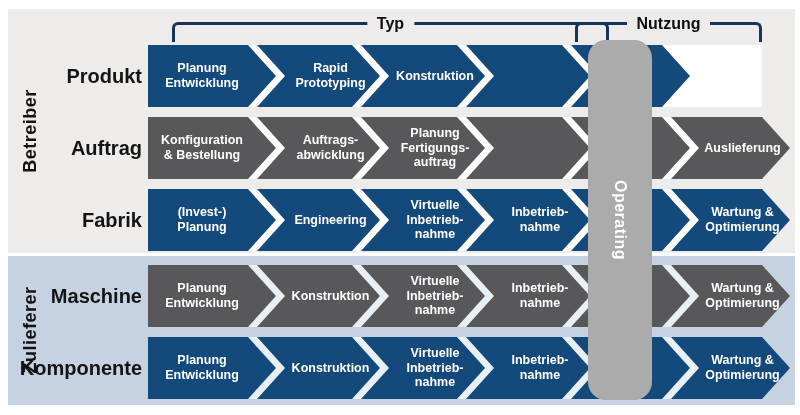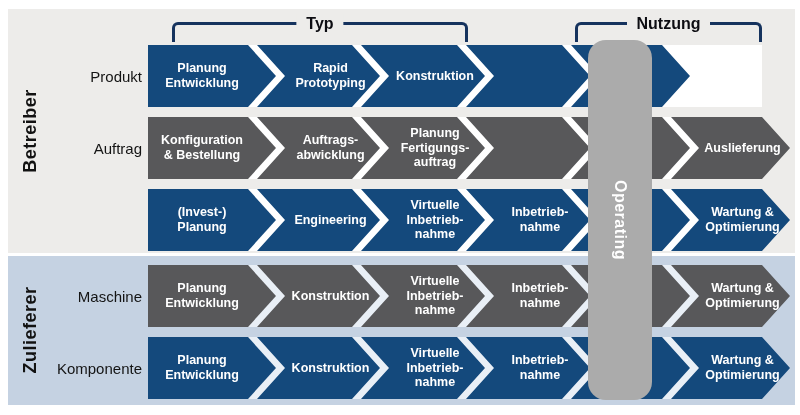--- a/index.html
+++ b/index.html
@@ -16,21 +16,21 @@
     position:absolute;left:30px;transform:translate(-50%,-50%) rotate(-90deg);
     font-size:18px;font-weight:bold;color:#121212;letter-spacing:.5px;white-space:nowrap;
   }
   #group-top{top:131px;}
   #group-bottom{top:330px;}
 
   
   .row-label{
     position:absolute;left:0;width:142px;height:62px;
     display:flex;align-items:center;justify-content:flex-end;
-    font-size:15px;font-weight:normal;color:#141414;z-index:3;
+    font-size:20px;font-weight:bold;color:#141414;z-index:3;
   }
 
   .row{position:absolute;left:0;width:756px;height:62px;}
   .r1{top:45px;}.r2{top:117px;border-radius:26px;}.r3{top:189px;border-radius:21px;}.r4{top:265px;}.r5{top:337px;}
 
   
   .gapback{position:absolute;top:0;left:148px;width:614px;height:62px;z-index:1;}
   .gap-white{background:#ffffff;}
   .gap-blue{background:#e9eff6;}
 
@@ -56,21 +56,21 @@
   .s4{left:466px;width:124px;}
   .s5{left:571px;width:119px;}
   .s6{left:671px;width:119px;}
 
   
   .bracket{
     position:absolute;top:22px;height:20px;z-index:4;
     border:3px solid #16335e;border-bottom:none;
     border-radius:6px 6px 0 0;box-sizing:border-box;
   }
-  #bracket-typ{left:172px;width:296px;}
+  #bracket-typ{left:172px;width:437px;}
   #bracket-instanz{left:575px;width:187px;}
   .bracket-label{
     position:absolute;left:50%;top:-11px;transform:translateX(-50%);
     background:#edecea;padding:0 10px;font-size:16px;font-weight:bold;color:#0d0d12;
     white-space:nowrap;line-height:19px;
   }
 
   
   #operating-bar{
     position:absolute;left:588px;top:40px;width:64px;height:360px;
@@ -120,20 +120,21 @@
     <div class="seg mid c-gray s2">Auftrags-
 abwicklung</div>
     <div class="seg mid c-gray s3">Planung
 Fertigungs-
 auftrag</div>
     <div class="seg mid c-gray s4"></div>
     <div class="seg mid c-gray s5"></div>
     <div class="seg mid c-gray s6">Auslieferung</div>
   </div>
 
+  <div class="row-label" style="top:189px">Fabrik</div>
   <div class="row r3">
     <div class="gapback gap-white"></div>
     <div class="seg first c-blue s1">(Invest-)
 Planung</div>
     <div class="seg mid c-blue s2">Engineering</div>
     <div class="seg mid c-blue s3">Virtuelle
 Inbetrieb-
 nahme</div>
     <div class="seg mid c-blue s4">Inbetrieb-
 nahme</div>

